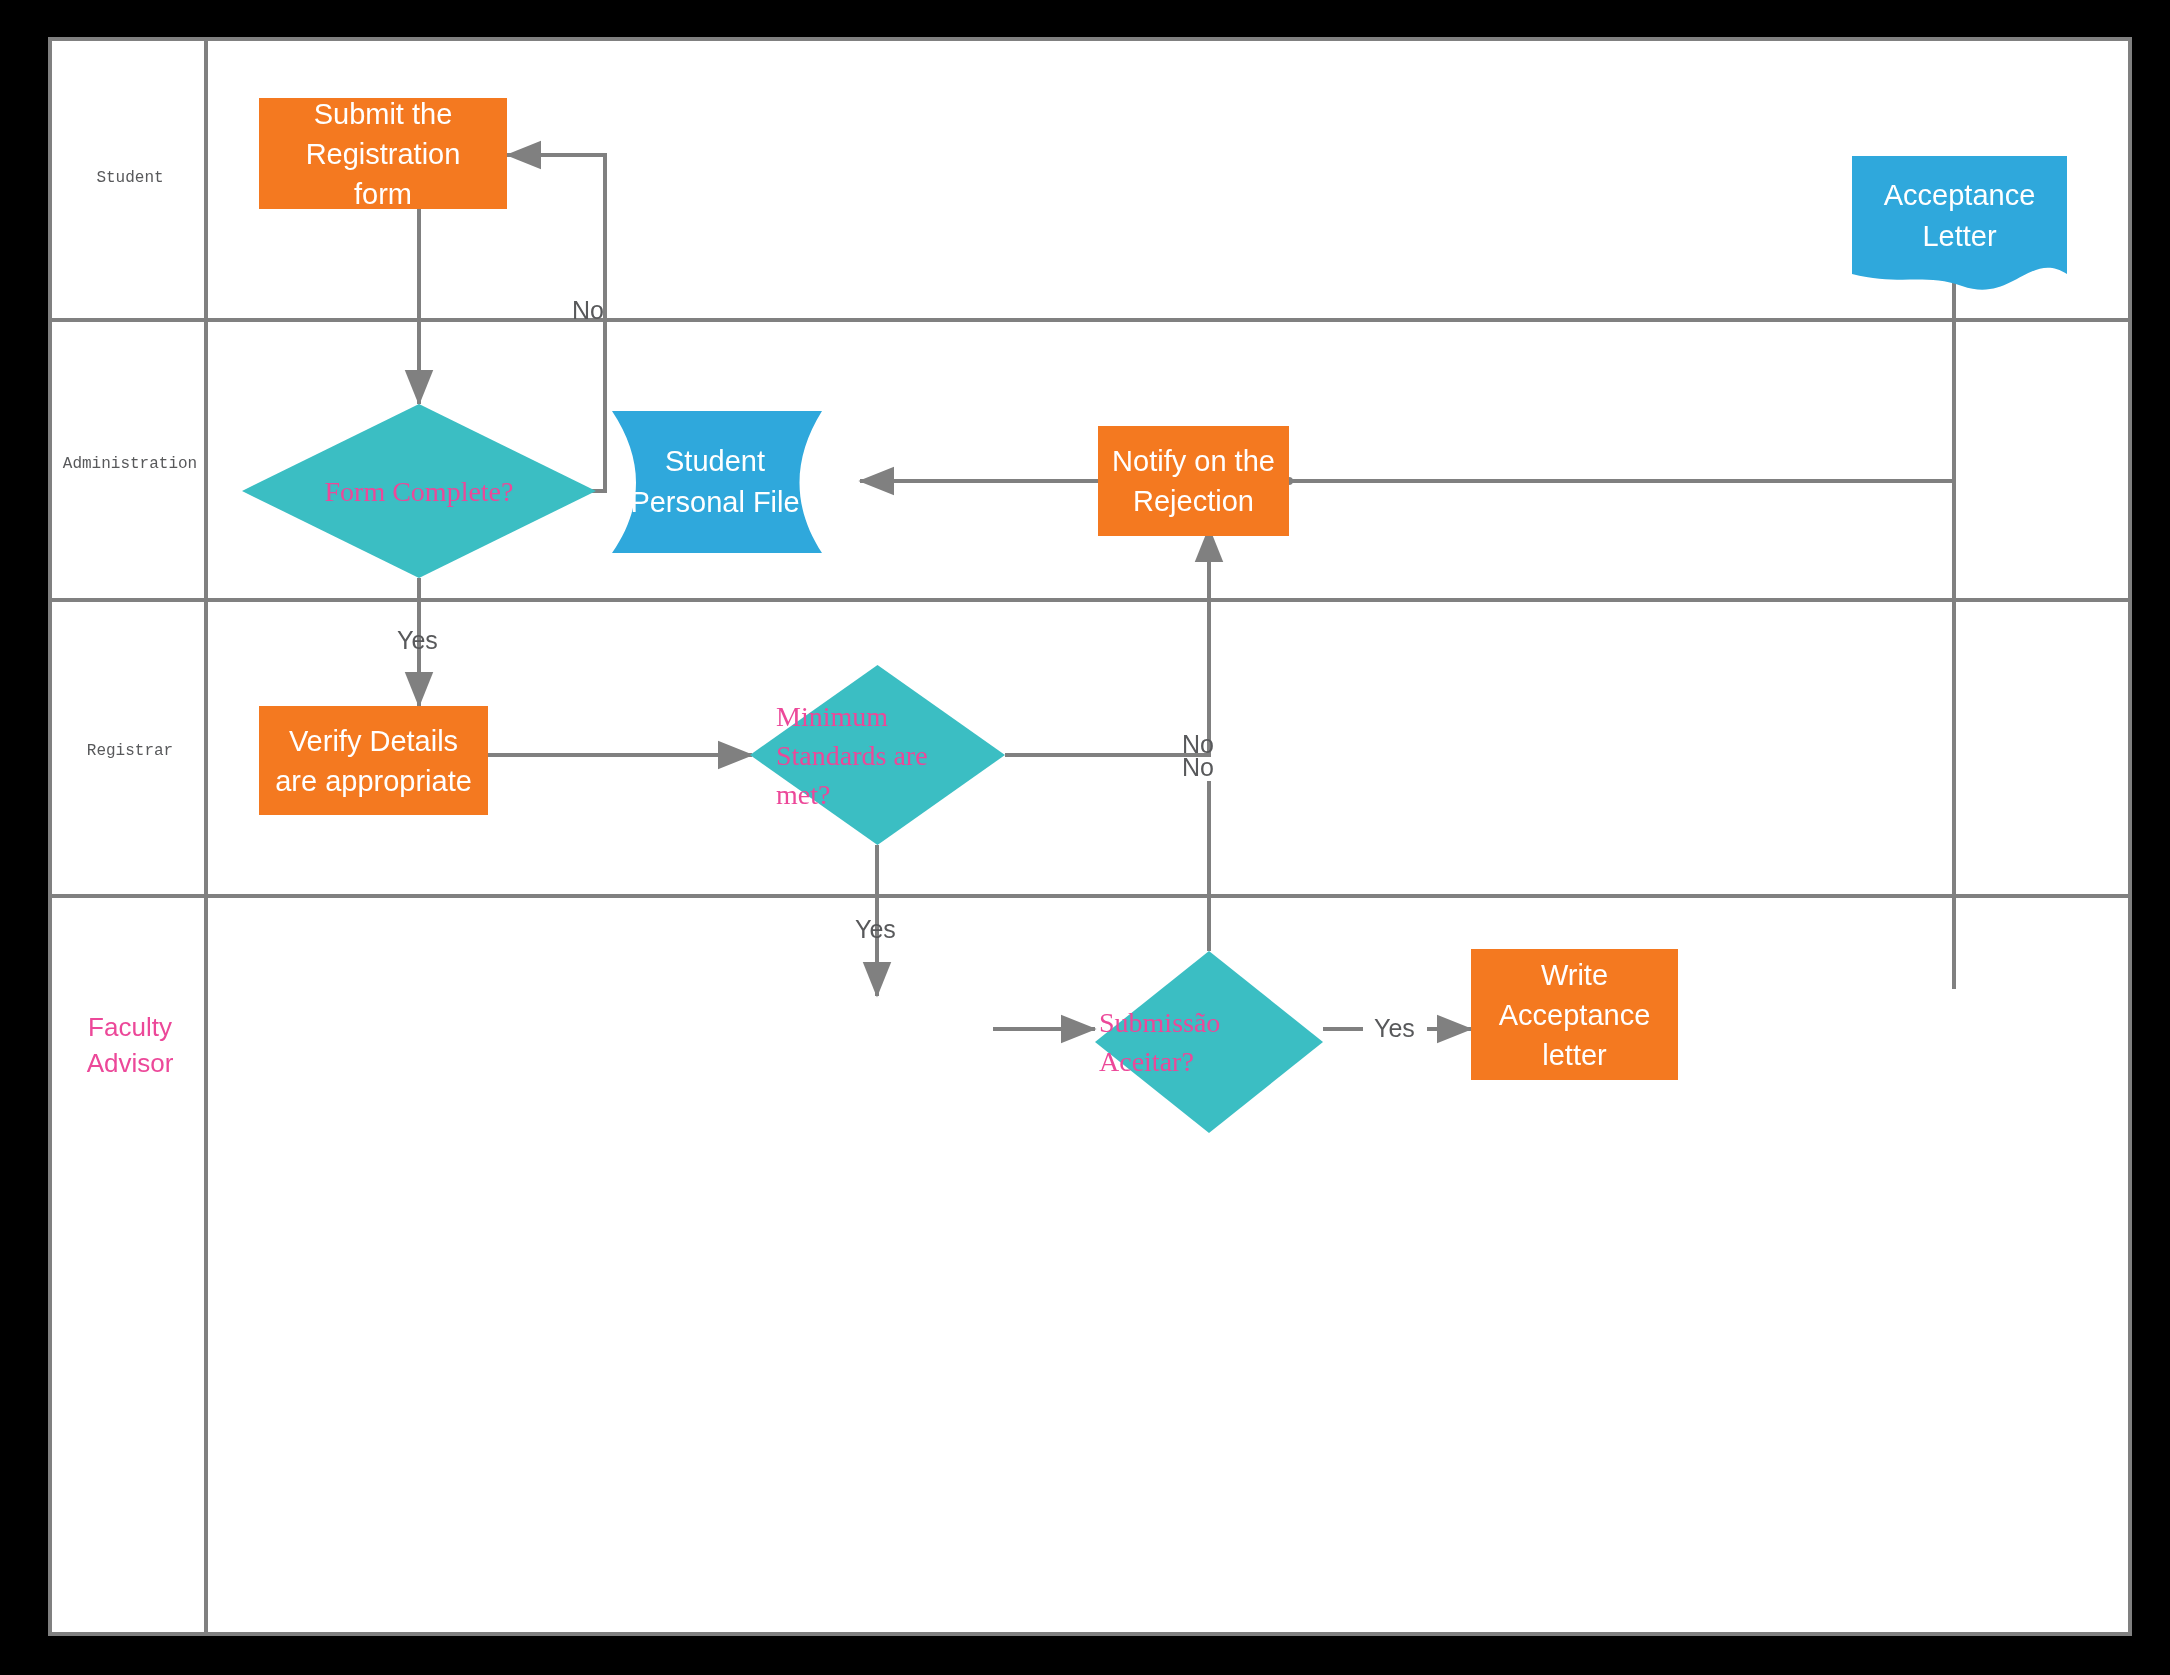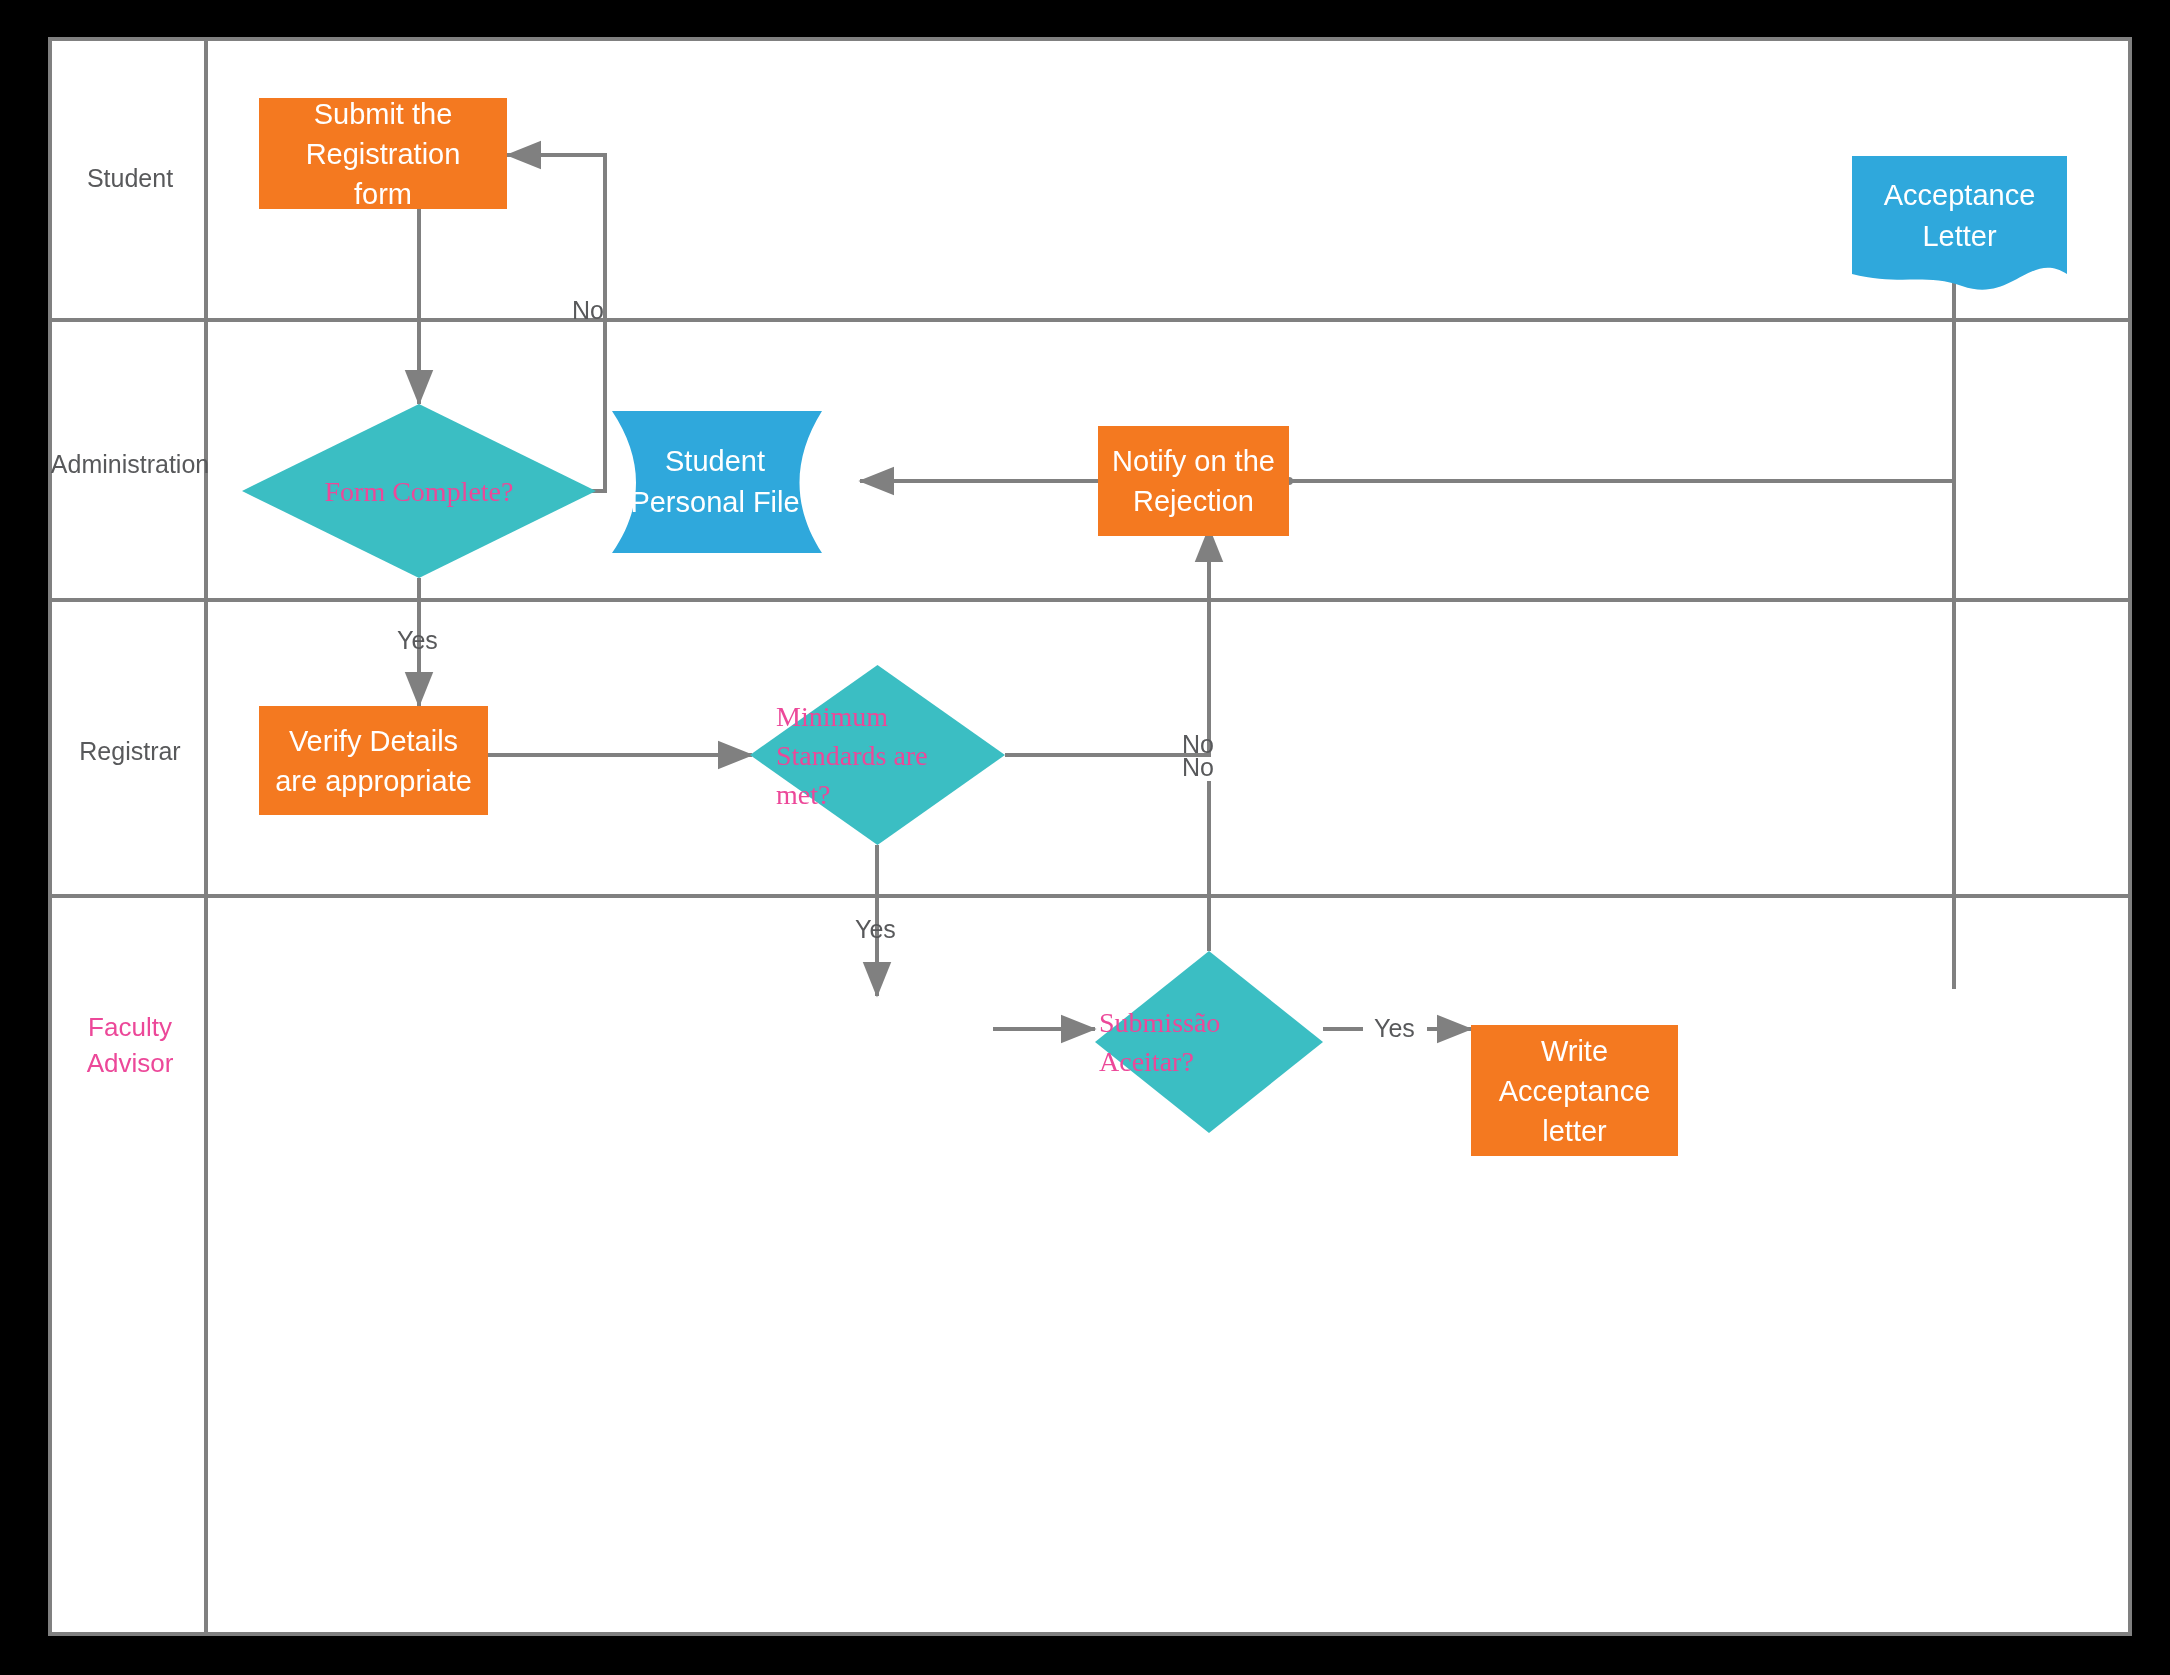--- a/index.html
+++ b/index.html
@@ -14,22 +14,22 @@
   }
 
   
   .lane-sep{position:absolute;left:0;width:100%;height:4px;background:#808080;}
 
   
   #label-divider{position:absolute;left:152px;top:0;width:4px;height:100%;background:#808080;}
 
   .lane-label{
     position:absolute;left:-10px;width:176px;
-    text-align:center;color:#58595b;font-size:25px;line-height:34px;
-    font-family:Liberation Sans, sans-serif;
+    text-align:center;color:#58595b;font-size:16px;line-height:34px;
+    font-family:Liberation Mono, monospace;
   }
 
   
   #wires{position:absolute;left:0;top:0;width:2084px;height:1599px;pointer-events:none;}
 
   
   .node{position:absolute;box-sizing:border-box;display:flex;align-items:center;justify-content:center;
         text-align:center;color:#ffffff;font-family:"Liberation Sans",sans-serif;}
   .proc{background:#f47920;font-size:29px;line-height:40px;}
   .diamond-wrap{position:absolute;}
@@ -167,18 +167,18 @@
 
     <div class="diamond-wrap" style="left:1043px;top:910px;width:228px;height:182px;">
       <svg class="diamond-svg" width="228" height="182" viewBox="0 0 228 182">
         <polygon points="114,0 228,91 114,182 0,91" fill="#3bbec3"></polygon>
       </svg>
       <div class="diamond-text" style="padding:0 4px;">
         <span>Submissão Aceitar?</span>
       </div>
     </div>
 
-    <div class="node proc" style="left:1419px;top:984px;width:207px;height:131px;padding:4px 8px;">
+    <div class="node proc" style="left:1419px;top:908px;width:207px;height:131px;padding:4px 8px;">
       <span>Write Acceptance letter</span>
     </div>
 
   </div>
 </div>
 
 </body></html>

